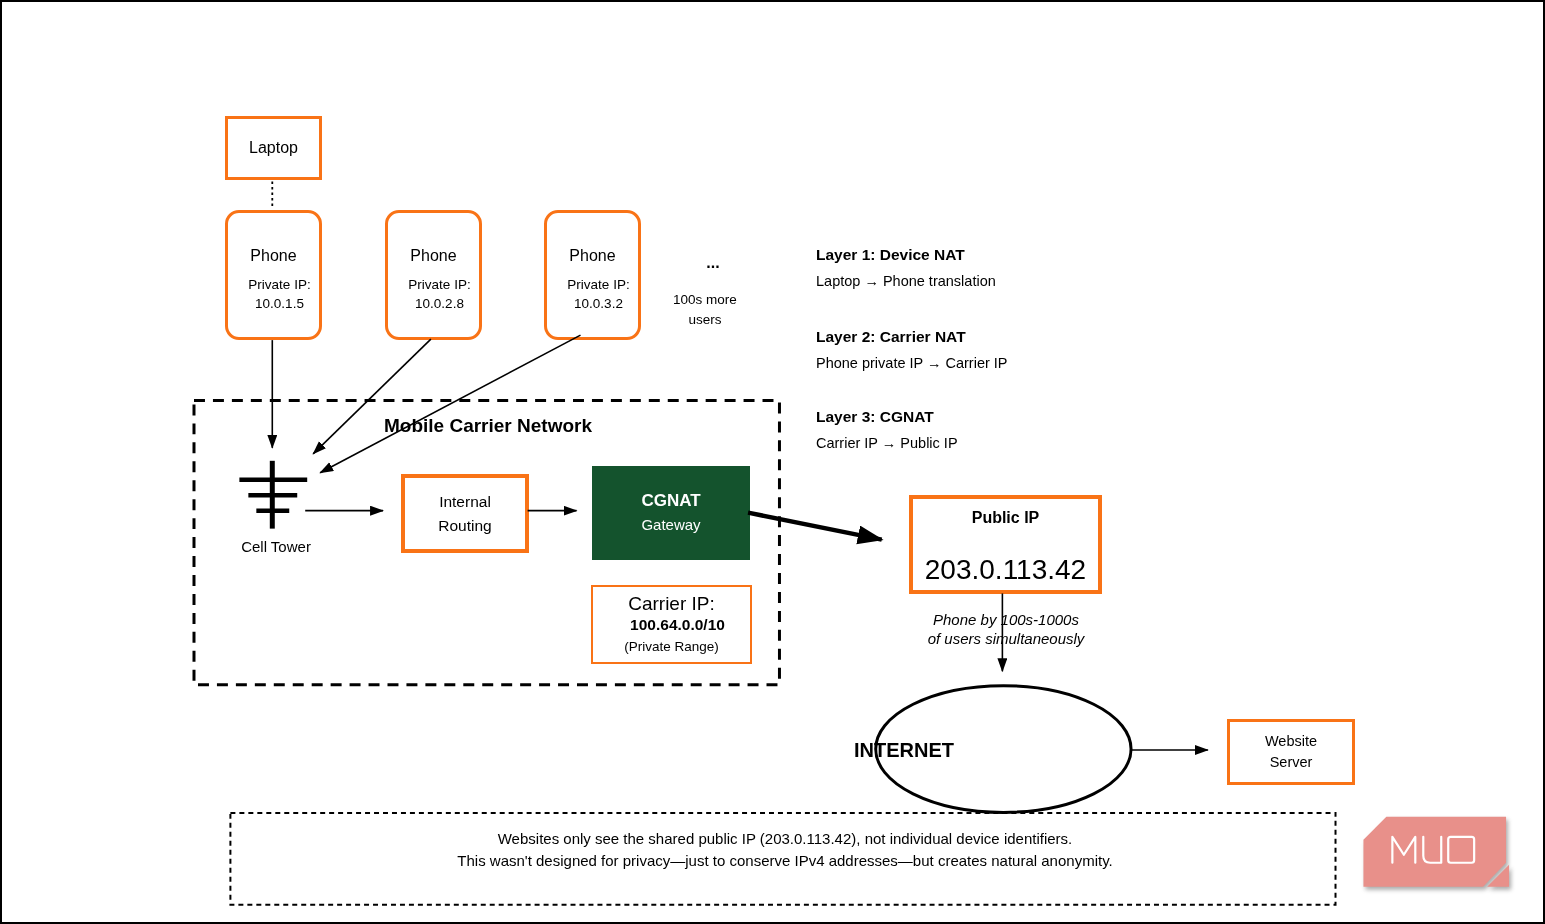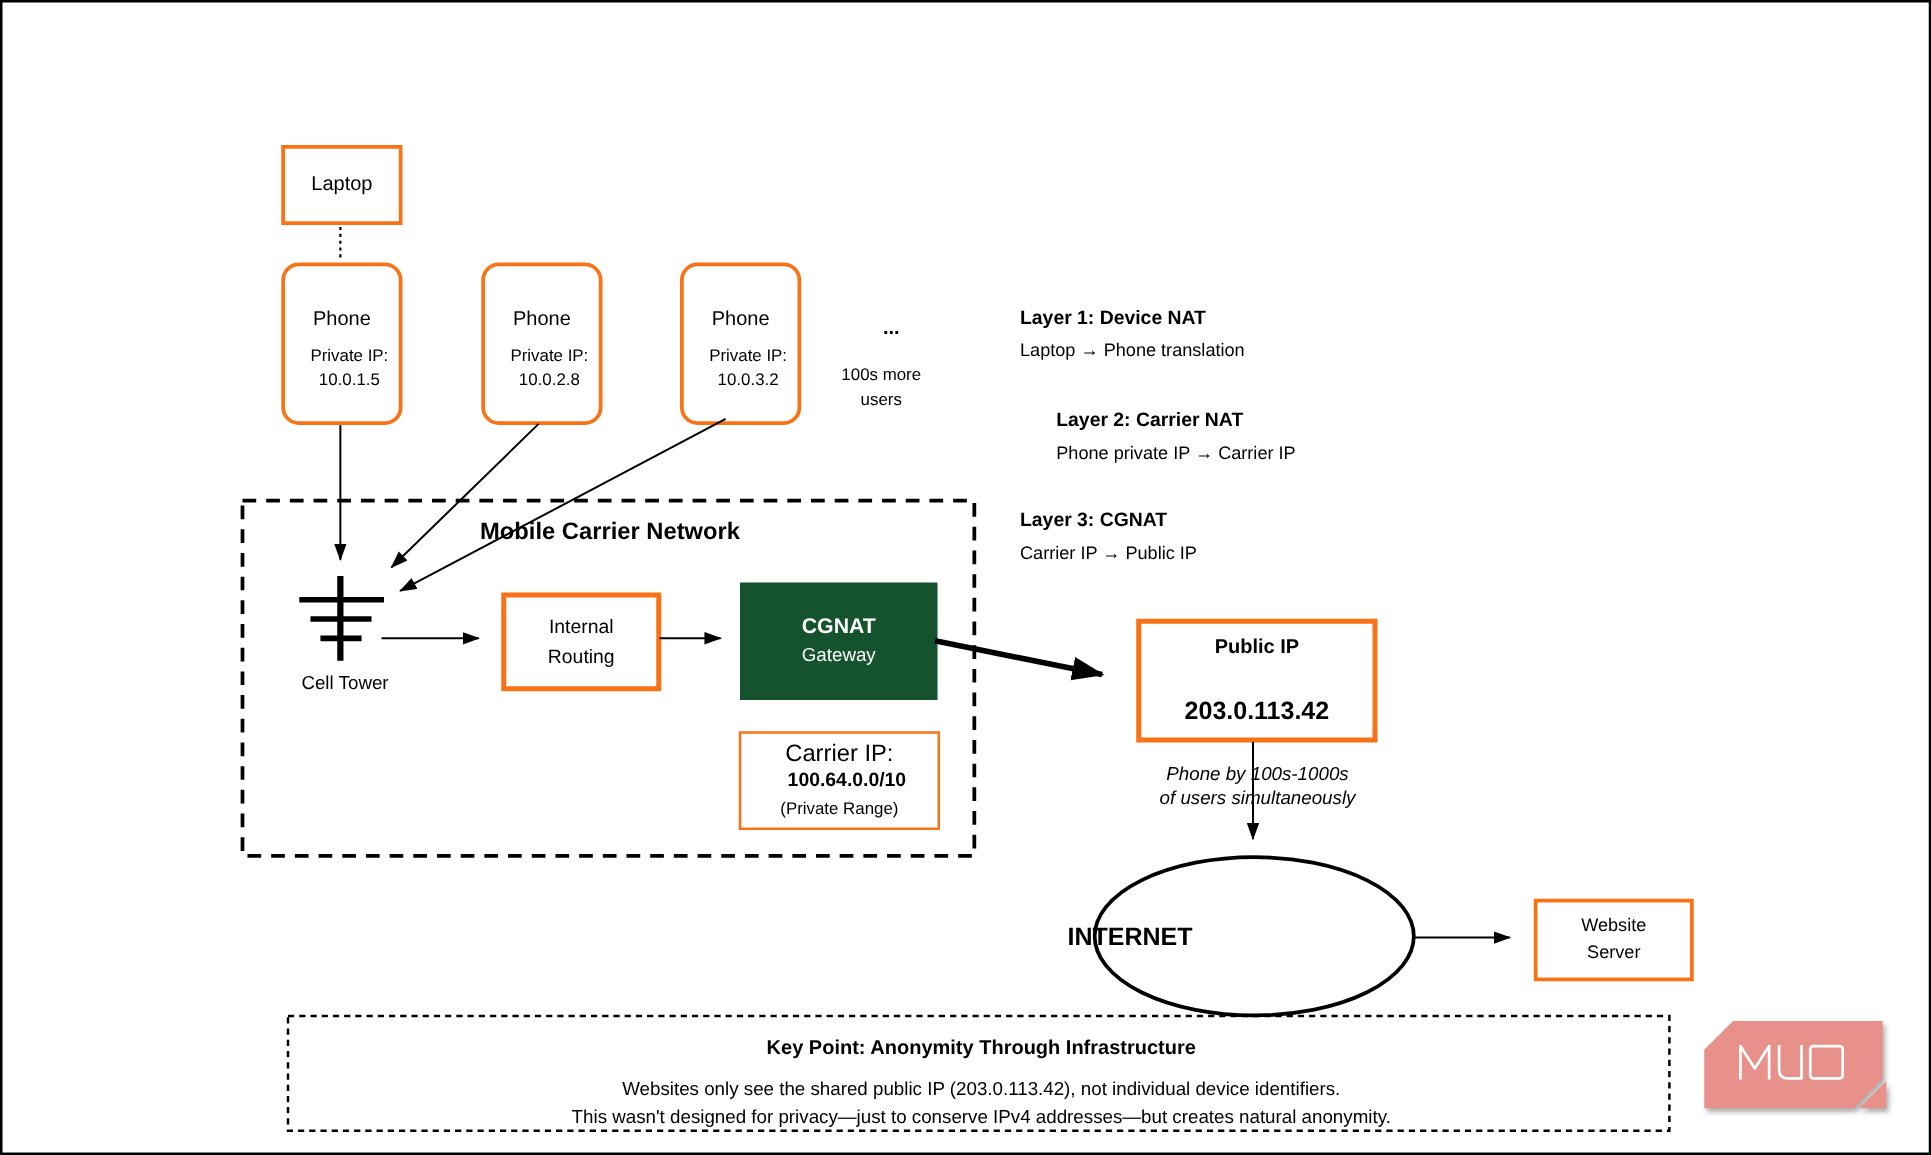--- a/index.html
+++ b/index.html
@@ -33,21 +33,21 @@
   .routing { left:399px; top:472px; width:128px; height:79px; border-width:4px; font-size:15.5px; line-height:24px; }
   .cgnat { left:590px; top:464px; width:158px; height:94px; background:#14532d; color:#fff; border:none; }
   .cgnat .l1 { font-size:17px; font-weight:bold; line-height:24px; }
   .cgnat .l2 { font-size:15px; line-height:24px; }
   .carrier-ip { left:589px; top:583px; width:161px; height:79px; border-width:2px; }
   .carrier-ip .a { font-size:19px; line-height:21px; }
   .carrier-ip .b { font-size:15.5px; font-weight:bold; line-height:22px;margin-left:12px; }
   .carrier-ip .c { font-size:13.5px; line-height:21px; }
   .public-ip { left:907px; top:493px; width:193px; height:99px; border-width:4px; }
   .public-ip .a { font-size:16px; font-weight:bold; line-height:26px;text-align:center; }
-  .public-ip .b { font-size:20px; font-weight:bold; line-height:29px;margin-top:24px; }
+  .public-ip .b { font-size:28px; font-weight:normal; line-height:29px;margin-top:24px; }
   .shared-note { left:903px; top:608px; width:202px; text-align:center;
                  font-style:italic; font-size:15px; line-height:19px; }
   .internet-label { left:852px; top:737px; width:256px; text-align:left;
                     font-size:20px; font-weight:bold; }
   .webserver { left:1225px; top:717px; width:128px; height:66px; font-size:14.5px; line-height:21px; }
   .keypoint { left:229px; top:813px; width:1108px; height:92px; text-align:center; }
   .keypoint .ttl { margin-top:15px; font-size:16px; font-weight:bold; line-height:18px; }
   .keypoint .ln  { font-size:15px; line-height:18px; }
   .keypoint .ln1 { margin-top:15px; }
   .keypoint .ln2 { margin-top:4px; }
@@ -83,21 +83,21 @@
   <div class="abs ellipsis">...</div>
   <div class="abs more-users">
     <div>100s more</div>
     <div>users</div>
   </div>
 
   <div class="abs layer" style="top:243px;">
     <div class="hd">Layer 1: Device NAT</div>
     <div class="dt">Laptop → Phone translation</div>
   </div>
-  <div class="abs layer" style="top:325px;margin-left:29px;">
+  <div class="abs layer" style="top:325px;">
     <div class="hd">Layer 2: Carrier NAT</div>
     <div class="dt">Phone private IP → Carrier IP</div>
   </div>
   <div class="abs layer" style="top:405px;">
     <div class="hd">Layer 3: CGNAT</div>
     <div class="dt">Carrier IP → Public IP</div>
   </div>
 
   <div class="abs mcn-title">Mobile Carrier Network</div>
   <div class="abs tower-label">Cell Tower</div>
@@ -127,21 +127,20 @@
     <div>of users simultaneously</div>
   </div>
 
   <div class="abs internet-label">INTERNET</div>
   <div class="box webserver">
     <div>Website</div>
     <div>Server</div>
   </div>
 
   <div class="abs keypoint">
-    <div class="ttl">Key Point: Anonymity Through Infrastructure</div>
     <div class="ln ln1">Websites only see the shared public IP (203.0.113.42), not individual device identifiers.</div>
     <div class="ln ln2">This wasn't designed for privacy—just to conserve IPv4 addresses—but creates natural anonymity.</div>
   </div>
 
   <svg class="overlay" viewBox="0 0 1545 924">
     <defs>
       <marker id="ah" markerWidth="15" markerHeight="12" refX="13" refY="5" orient="auto" markerUnits="userSpaceOnUse">
         <path d="M0,0 L14,5 L0,10 Z" fill="#000"></path>
       </marker>
       <marker id="ahBig" markerWidth="28" markerHeight="22" refX="24" refY="9.5" orient="auto" markerUnits="userSpaceOnUse">

